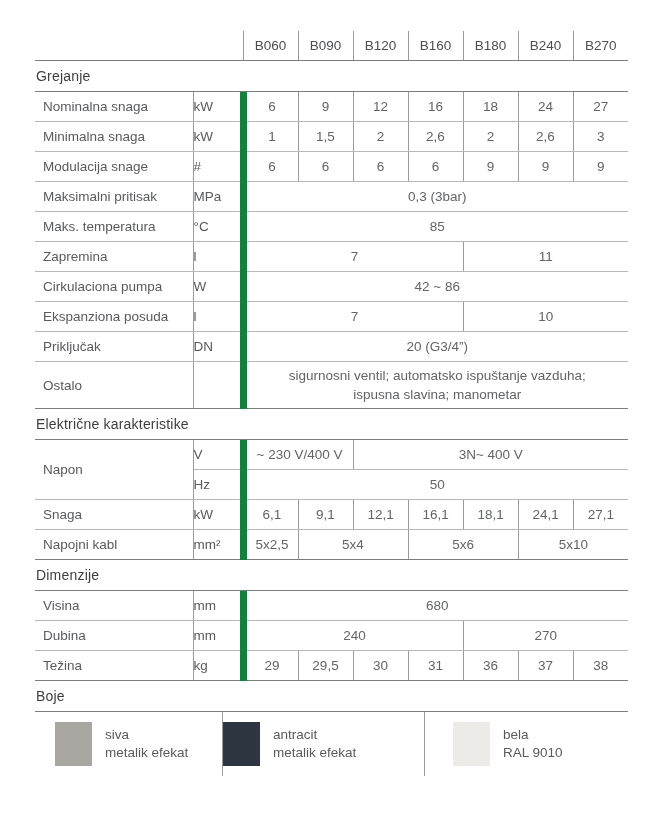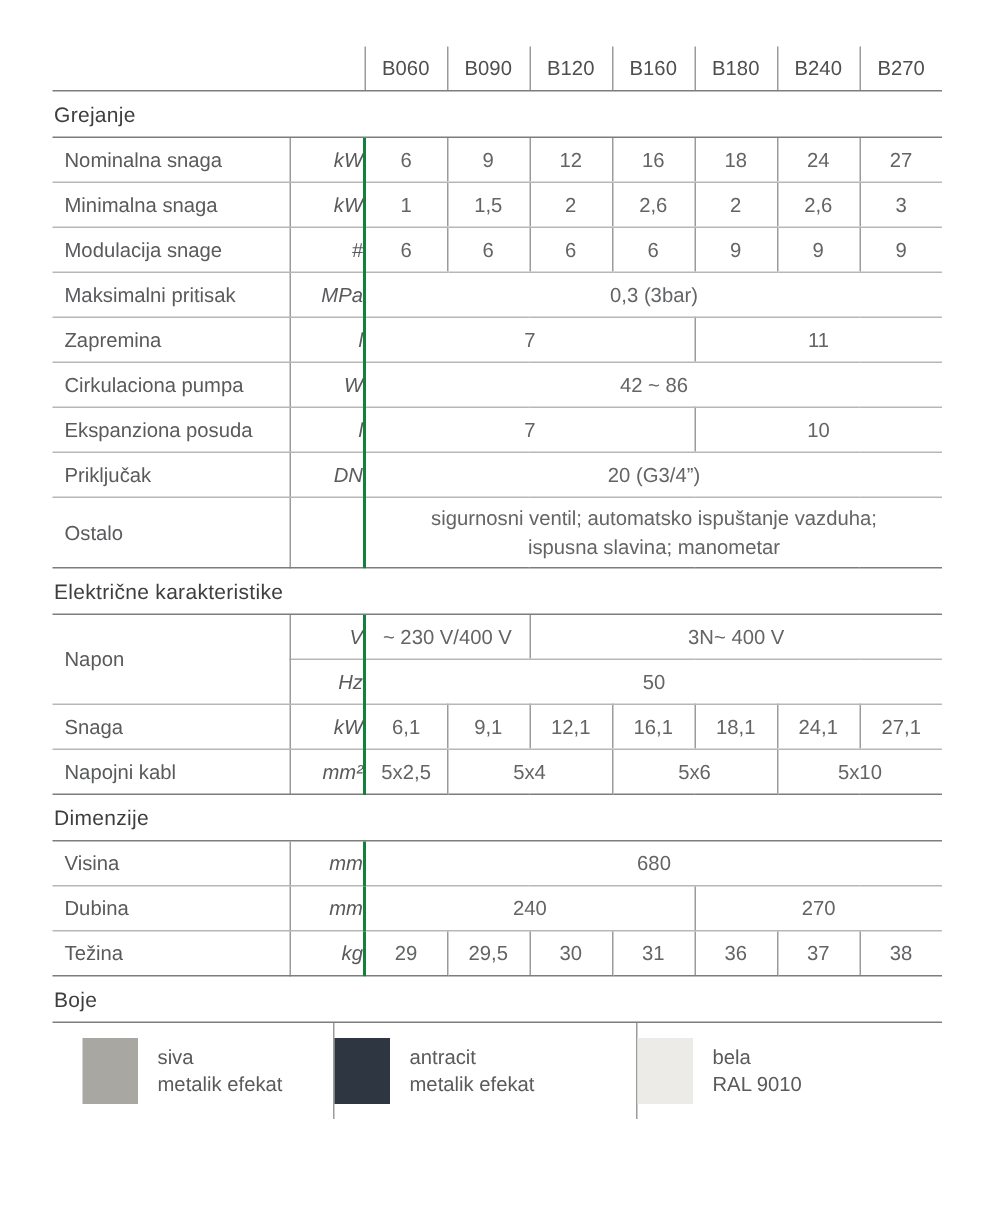--- a/index.html
+++ b/index.html
@@ -19,30 +19,30 @@
   .models-wrap td.h{border-left:1px solid #9b9b9b;}
 
   
   .section-title{font-size:14px;color:#3e3e40;padding:7px 0 7px 1px;
                  border-bottom:1px solid #7d7d7d;letter-spacing:.2px;}
 
   
   .spec td{border-bottom:1px solid #b7b7b7;}
   .spec tr.last td{border-bottom:1px solid #7d7d7d;}
   td.lbl{text-align:left;padding-left:8px;border-right:1px solid #9b9b9b;margin-top:48px;}
-  td.unit{text-align:right;border-right:2px solid #15803d;font-style:italic;}
+  td.unit{text-align:left;border-right:7px solid #15803d;}
   td.val{text-align:center;border-left:1px solid #9b9b9b;color:#636466;}
   td.tall{height:46px;white-space:pre-line;line-height:19px;}
 
   
   .colors{display:flex;width:593px;justify-content:center;}
   .color-cell{display:flex;align-items:center;box-sizing:border-box;height:64px;}
   .color-cell.c1{width:187px;padding-left:20px;}
   .color-cell.c2{width:202px;border-left:1px solid #9b9b9b;}
-  .color-cell.c3{width:204px;border-left:1px solid #9b9b9b;}
+  .color-cell.c3{width:204px;padding-left:28px;border-left:1px solid #9b9b9b;}
   .swatch{width:37px;height:44px;margin-right:13px;flex:0 0 37px;}
   .color-text div{font-size:13.5px;line-height:18px;color:#595a5c;}
 </style>
 </head>
 <body>
 
 <div class="sheet">
 
   <div class="models-wrap">
     <table>
@@ -116,20 +116,25 @@
       <td class="val">6</td>
       <td class="val">6</td>
       <td class="val">9</td>
       <td class="val">9</td>
       <td class="val">9</td>
     </tr>
     <tr>
       <td class="lbl">Maksimalni pritisak</td>
       <td class="unit">MPa</td>
       <td class="val" colspan="7">0,3 (3bar)</td>
+    </tr>
+    <tr>
+      <td class="lbl">Maks. temperatura</td>
+      <td class="unit">°C</td>
+      <td class="val" colspan="7">85</td>
     </tr>
     <tr>
       <td class="lbl">Zapremina</td>
       <td class="unit">l</td>
       <td class="val" colspan="4">7</td>
       <td class="val" colspan="3">11</td>
     </tr>
     <tr>
       <td class="lbl">Cirkulaciona pumpa</td>
       <td class="unit">W</td>

